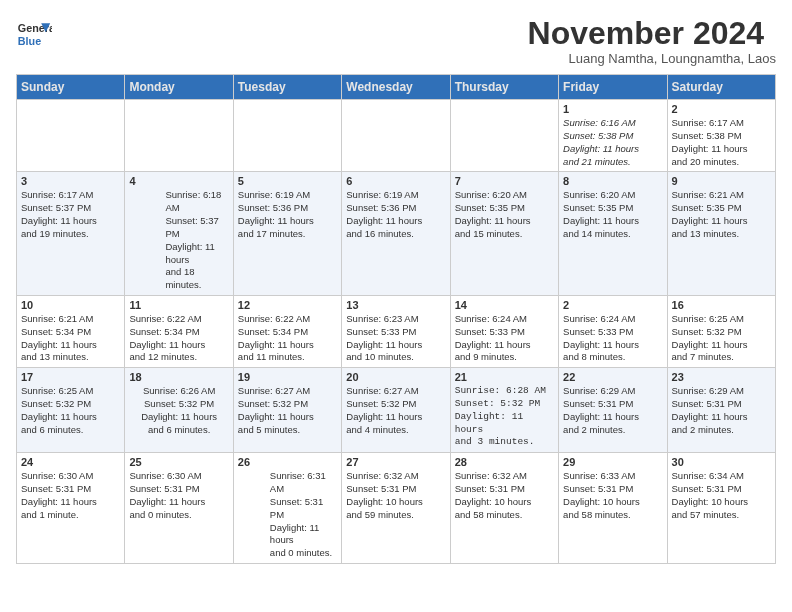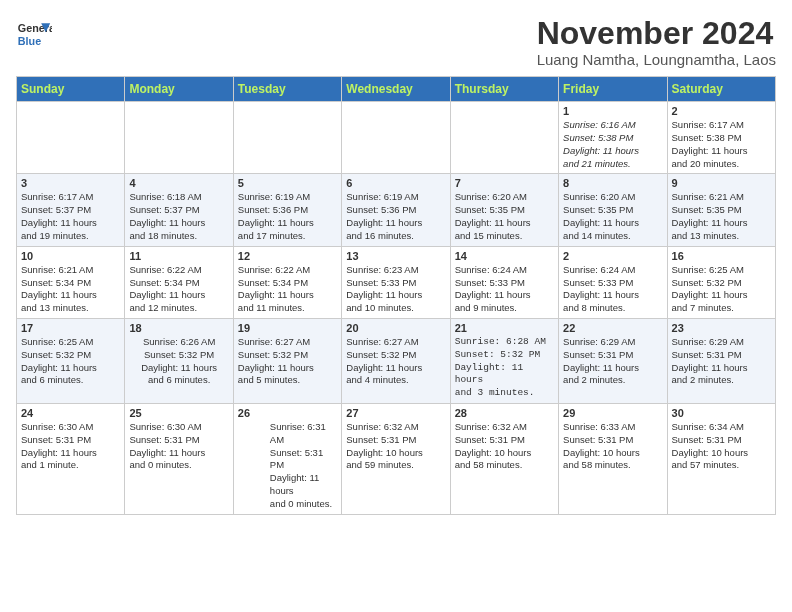--- a/index.html
+++ b/index.html
@@ -28,30 +28,31 @@
     .title-block {
       text-align: left;
     }
     .month-title {
       font-size: 32px;
       font-weight: bold;
       color: #333;
       line-height: 1.1;
     }
     .location-title {
-      font-size: 15px;
+      font-size: 13px;
       color: #555;
+      margin-left: 41px;
     }
     .calendar {
       width: 100%;
       border-collapse: collapse;
     }
     .calendar th {
       background: #3070b8;
-      color: #bef264;
+      color: #e5e5e5;
       font-size: 12px;
       font-weight: bold;
       padding: 5px 4px;
       border: 1px solid #ccc;
       text-align: left;
     }
     .calendar td {
       border: 1px solid #ccc;
       vertical-align: top;
       padding: 3px 4px;
@@ -135,21 +136,21 @@
       <tr>
         <td>
           <div class="day-number">3</div>
           <div class="day-info" style="white-space: pre-line;">Sunrise: 6:17 AM
 Sunset: 5:37 PM
 Daylight: 11 hours
 and 19 minutes.</div>
         </td>
         <td>
           <div class="day-number">4</div>
-          <div class="day-info" style="white-space: pre-line;">Sunrise: 6:18 AM
+          <div class="day-info" style="white-space: pre-line; margin-left: 36px;">Sunrise: 6:18 AM
 Sunset: 5:37 PM
 Daylight: 11 hours
 and 18 minutes.</div>
         </td>
         <td>
           <div class="day-number">5</div>
           <div class="day-info" style="white-space: pre-line;">Sunrise: 6:19 AM
 Sunset: 5:36 PM
 Daylight: 11 hours
 and 17 minutes.</div>

